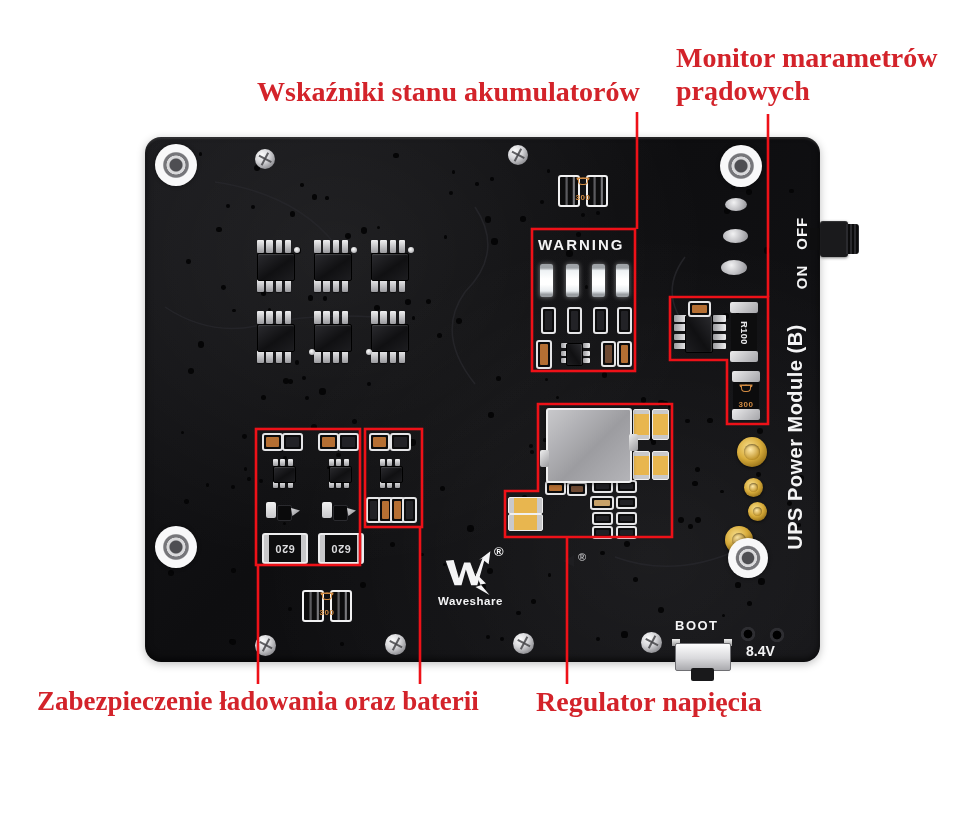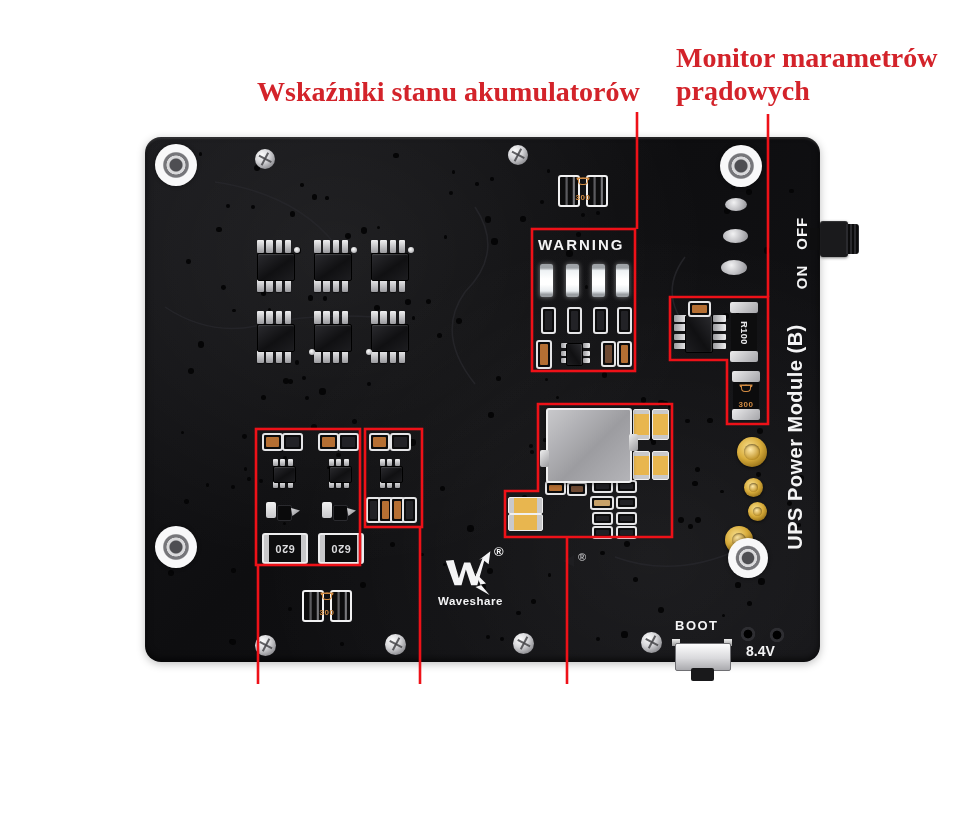--- a/index.html
+++ b/index.html
@@ -119,20 +119,22 @@
   .ovl{position:absolute;left:0;top:0;z-index:40;pointer-events:none;}
   .ovl rect,.ovl polygon,.ovl line{stroke:var(--ann,#ee1118);stroke-width:2.6;fill:none;}
 </style>
 </head>
 <body>
 
 <div id="stage">
 
   <div class="ann" style="left:676px;top:41px;width:272px;">Monitor marametrów prądowych</div>
   <div class="ann" style="left:257px;top:75px;">Wskaźniki stanu akumulatorów</div>
+  <div class="ann" style="left:37px;top:685px;font-size:27px;">Zabezpieczenie ładowania oraz baterii</div>
+  <div class="ann" style="left:536px;top:685px;">Regulator napięcia</div>
 
   <div class="board"></div>
   <svg class="traces" width="675" height="525">
     <path d="M20,170 q45,30 95,18 t115,-8"></path>
     <path d="M330,70 q30,45 -10,85 q-30,42 10,92"></path>
     <path d="M470,420 q60,22 125,-8"></path>
     <path d="M70,45 q80,12 120,62"></path>
     <path d="M540,120 q-30,40 10,80"></path>
   </svg>
 

